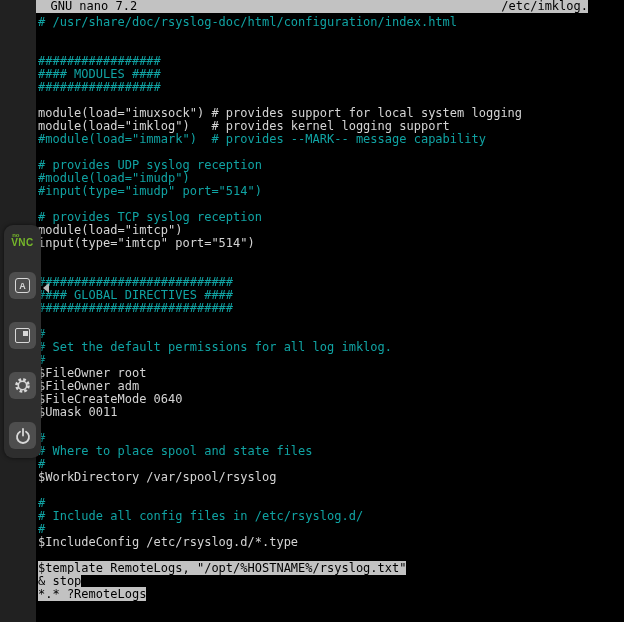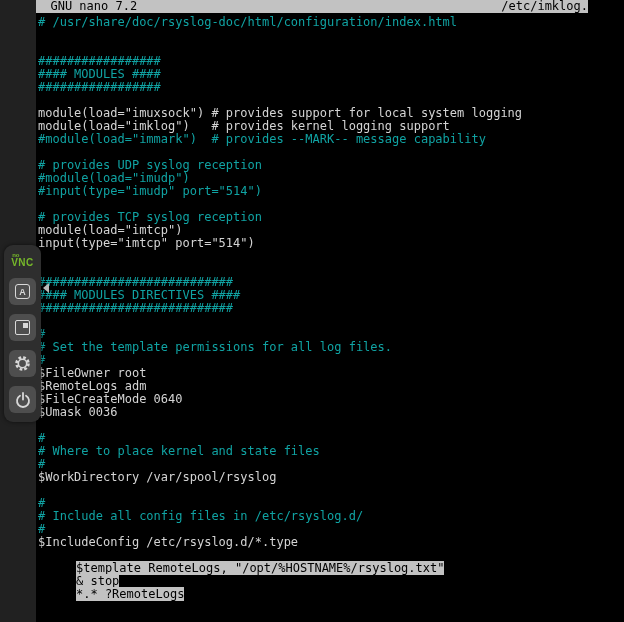--- a/index.html
+++ b/index.html
@@ -8,25 +8,25 @@
             font-family:"DejaVu Sans Mono", monospace; }
   .side-strip { position:absolute; left:0; top:0; width:36px; height:100%; background:#212121; }
 
   .terminal { position:absolute; left:36px; top:0; right:0; bottom:0; background:#000; overflow:hidden; }
   .titlebar { height:13px; background:var(--selection,#c2c2c2); color:#000; font-size:12px;
               line-height:13px; display:flex; justify-content:space-between;
               white-space:pre; overflow:hidden; }
   .term-body { padding:3px 0 0 2px; }
   .tline { height:13px; line-height:13px; font-size:12px; white-space:pre; color:var(--text,#d4d4d4); }
   .tline.comment { color:var(--comment,#10a3a3); }
-  .tline.selected span { background:var(--selection,#c2c2c2); color:#000;margin-left:38px; }
+  .tline.selected span { background:var(--selection,#c2c2c2); color:#000; }
 
-  .vnc-panel { position:absolute; left:4px; top:245px; width:37px; background:#2e2e2e;
+  .vnc-panel { position:absolute; left:4px; top:225px; width:37px; background:#2e2e2e;
                border-radius:9px; padding:7px 0 9px; display:flex; flex-direction:column;
-               align-items:center; gap:9px; box-shadow:0 0 4px rgba(0,0,0,.6); }
+               align-items:center; gap:23px; box-shadow:0 0 4px rgba(0,0,0,.6); }
   .vnc-logo { display:flex; flex-direction:column; align-items:flex-start; line-height:1; margin-bottom:1px; }
   .logo-no  { color:var(--green,#76b82a); font-size:6px; font-weight:bold;
               font-family:"Liberation Sans",sans-serif; margin-left:1px; }
   .logo-vnc { color:var(--green,#76b82a); font-size:10px; font-weight:bold;
               font-family:"Liberation Sans",sans-serif; letter-spacing:.5px; }
   .vnc-btn { width:27px; height:27px; background:#4e4e4e; border-radius:6px;
              display:flex; align-items:center; justify-content:center; cursor:pointer; }
   .clip-icon { width:15px; height:15px; border:1.5px solid #d8d8d8; border-radius:3px;
                color:#d8d8d8; font-size:9px; font-weight:bold; display:flex; align-items:center;
                justify-content:center; font-family:"Liberation Sans",sans-serif; }
@@ -64,33 +64,33 @@
         <div class="tline comment"># provides UDP syslog reception</div>
         <div class="tline comment">#module(load="imudp")</div>
         <div class="tline comment">#input(type="imudp" port="514")</div>
         <div class="tline blank"></div>
         <div class="tline comment"># provides TCP syslog reception</div>
         <div class="tline plain">module(load="imtcp")</div>
         <div class="tline plain">input(type="imtcp" port="514")</div>
         <div class="tline blank"></div>
         <div class="tline blank"></div>
         <div class="tline comment">###########################</div>
-        <div class="tline comment">#### MODULES DIRECTIVES ####</div>
+        <div class="tline comment">#### GLOBAL DIRECTIVES ####</div>
         <div class="tline comment">###########################</div>
         <div class="tline blank"></div>
         <div class="tline comment">#</div>
-        <div class="tline comment"># Set the template permissions for all log files.</div>
+        <div class="tline comment"># Set the default permissions for all log imklog.</div>
         <div class="tline comment">#</div>
         <div class="tline plain">$FileOwner root</div>
-        <div class="tline plain">$RemoteLogs adm</div>
+        <div class="tline plain">$FileOwner adm</div>
         <div class="tline plain">$FileCreateMode 0640</div>
-        <div class="tline plain">$Umask 0036</div>
+        <div class="tline plain">$Umask 0011</div>
         <div class="tline blank"></div>
         <div class="tline comment">#</div>
-        <div class="tline comment"># Where to place kernel and state files</div>
+        <div class="tline comment"># Where to place spool and state files</div>
         <div class="tline comment">#</div>
         <div class="tline plain">$WorkDirectory /var/spool/rsyslog</div>
         <div class="tline blank"></div>
         <div class="tline comment">#</div>
         <div class="tline comment"># Include all config files in /etc/rsyslog.d/</div>
         <div class="tline comment">#</div>
         <div class="tline plain">$IncludeConfig /etc/rsyslog.d/*.type</div>
         <div class="tline blank"></div>
         <div class="tline selected"><span>$template RemoteLogs, "/opt/%HOSTNAME%/rsyslog.txt"</span></div>
         <div class="tline selected"><span>&amp; stop</span></div>

